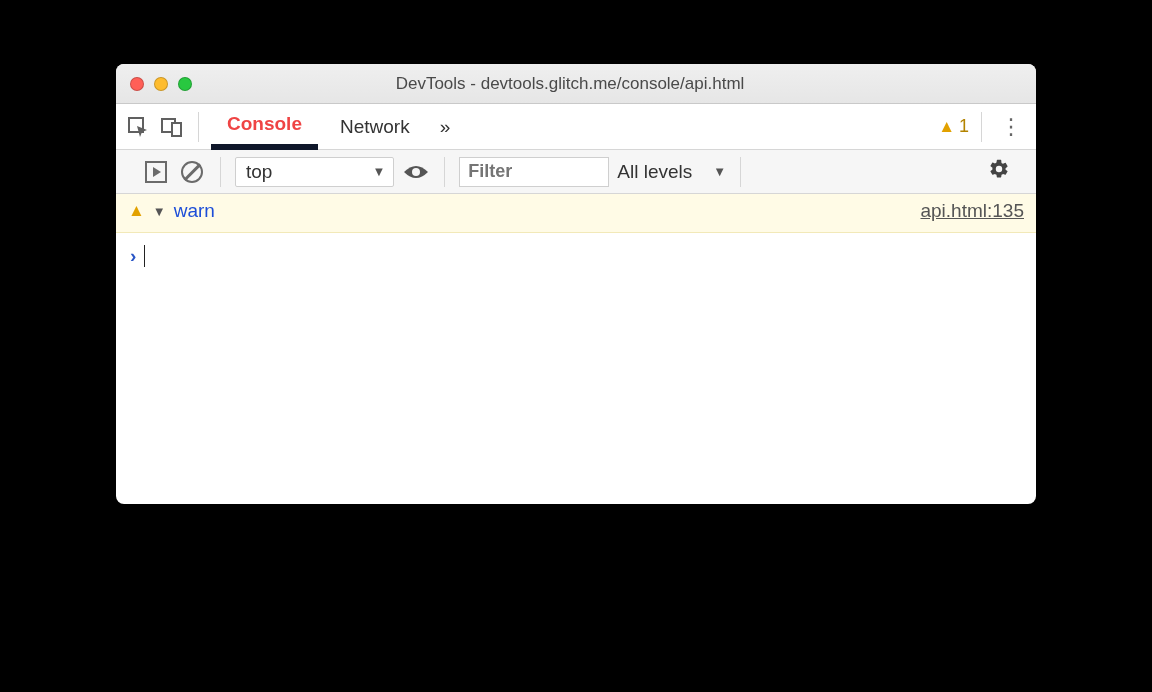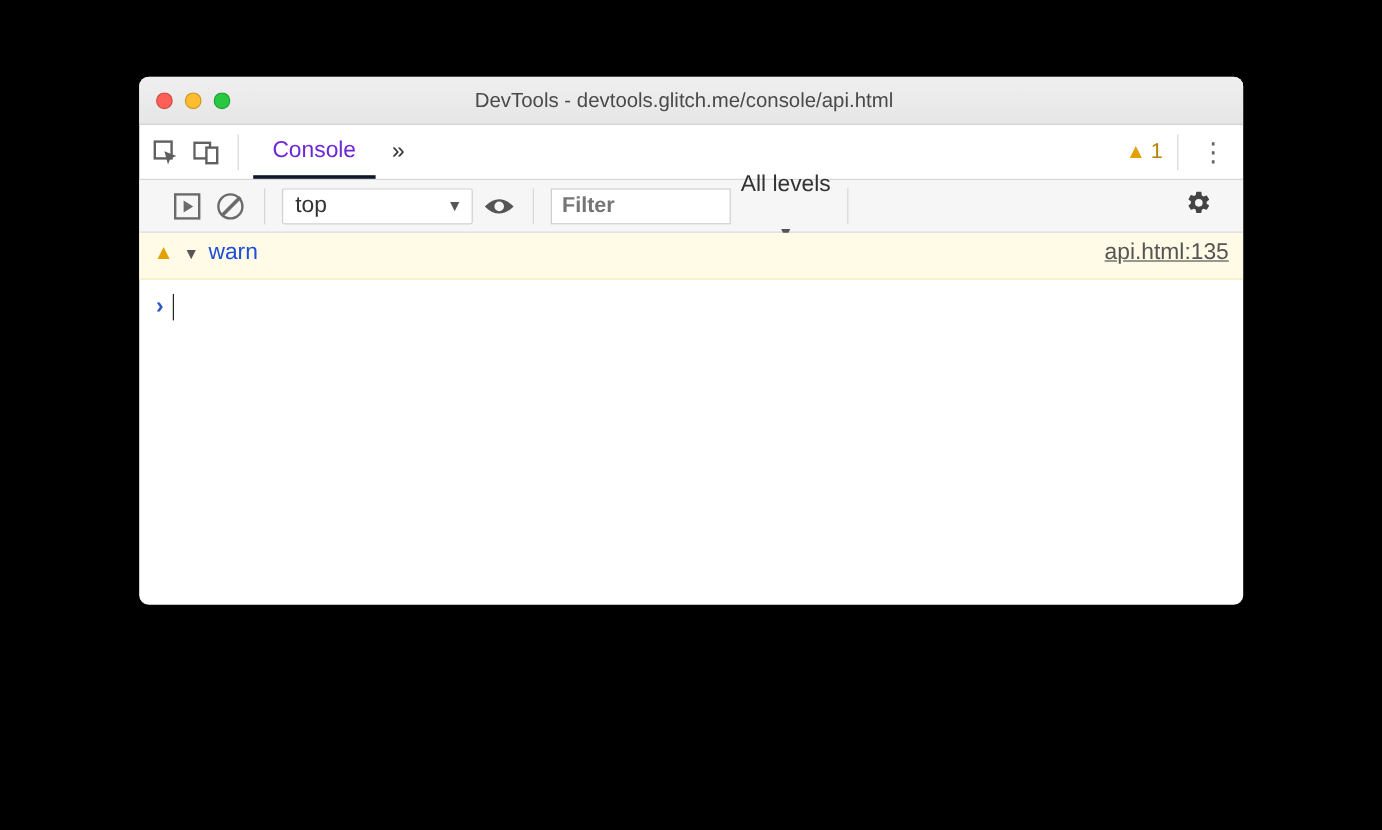--- a/index.html
+++ b/index.html
@@ -18,38 +18,38 @@
   .dot { width:14px;height:14px;border-radius:50%; border:0.5px solid rgba(0,0,0,.2);}
   .dot.red{background:#ff5f57;} .dot.yellow{background:#febc2e;} .dot.green{background:#28c840;}
   .title { position:absolute; left:0;right:12px;text-align:center; font-size:17px; color:#4a4a4a; pointer-events:none;}
   .tabbar {
     height:46px; border-bottom:1px solid #d6d6d6; display:flex; align-items:center;
     padding:0 8px; gap:6px; color:#5a5a5a; font-size:19px;
   }
   .ico { width:28px; height:28px; display:flex;align-items:center;justify-content:center; color:#666;}
   .sep { width:1px; height:30px; background:#d6d6d6; margin:0 6px;}
   .tab { padding:10px 16px 9px; cursor:pointer; font-size:19px; color:#333;}
-  .tab.active { color:#6d28d9; border-bottom:3px solid #0f172a; margin-bottom:-1px;}
+  .tab.active { color:#ef4444; border-bottom:8px solid #0f172a; margin-bottom:-1px;font-weight:bold;}
   .spacer{flex:1;}
   .badge-warn { display:flex;align-items:center;gap:4px;color:#b38300;font-size:18px;}
   .tri-warn {color:#e2a100; font-size:17px;}
   .dots3 { font-size:22px; color:#666; padding:0 6px;}
   .toolbar {
     height:44px; border-bottom:1px solid #d6d6d6; display:flex; align-items:center;
     padding:0 26px; gap:8px; font-size:19px; color:#333; background:#f6f6f6;
   }
   .square-play{width:22px;height:22px;border:2px solid #6b6b6b;display:flex;align-items:center;justify-content:center;}
   .square-play::after{content:"";border-left:8px solid #6b6b6b;border-top:5px solid transparent;border-bottom:5px solid transparent;margin-left:2px;}
   .nope{width:22px;height:22px;border:2.5px solid #6b6b6b;border-radius:50%;position:relative;}
   .nope::after{content:"";position:absolute;width:2.5px;height:22px;background:#6b6b6b;left:8px;top:-2px;transform:rotate(45deg);}
   .context-sel{ border:1px solid #cfcfcf; height:30px; display:flex;align-items:center; padding:0 8px 0 10px; gap:100px; background:#fff; border-radius:2px;}
   .context-sel .chev{font-size:13px;color:#555;}
   .eye{font-size:22px;color:#555;}
   .filter{ border:1px solid #cfcfcf;height:30px;width:150px;padding:0 8px;font-size:18px;color:#999;outline:none;font-weight:bold;}
-  .levels{display:flex;align-items:center;gap:21px;color:#333;font-size:19px;flex-direction:column;}
+  .levels{display:flex;align-items:center;gap:21px;color:#333;font-size:19px;}
   .gear{font-size:22px;color:#444; margin-left:auto;}
   .console-area{flex:1; font-family:Menlo,Consolas,monospace; font-size:19px; color:#303030;}
   .msg-warn{ background:#fffbe6; border-bottom:1px solid #f2e9b8; padding:6px 12px 10px; display:flex; flex-direction:column; gap:4px;}
   .msg-top{display:flex; align-items:center; gap:8px;}
   .msg-caret{color:#555;font-size:13px;}
   .msg-name{color:#1d4ed8;}
   .msg-src{margin-left:auto; color:#555; text-decoration:underline;}
   .msg-trace{padding-left:52px; color:#333;}
   .msg-trace a{color:#1155cc; text-decoration:underline;}
   .prompt{display:flex;align-items:center;gap:8px;padding:12px 14px;}
@@ -78,20 +78,21 @@
         </svg>
     </div>
     <div class="ico">
       <svg width="22" height="22" viewBox="0 0 22 22">
           <rect x="1" y="3" width="13" height="13" fill="none" stroke="#606060" stroke-width="2"></rect>
           <rect x="11" y="7" width="9" height="13" fill="#fff" stroke="#606060" stroke-width="2"></rect>
         </svg>
     </div>
     <div class="sep"></div>
     <div class="tab active">Console</div>
+    <div class="tab">Network</div>
     <div class="tab" style="padding:10px 8px">»</div>
     <div class="spacer"></div>
     <div class="badge-warn">
       <span class="tri-warn">▲</span>
       <span>1</span>
     </div>
     <div class="sep"></div>
     <div class="dots3">⋮</div>
   </div>
 

